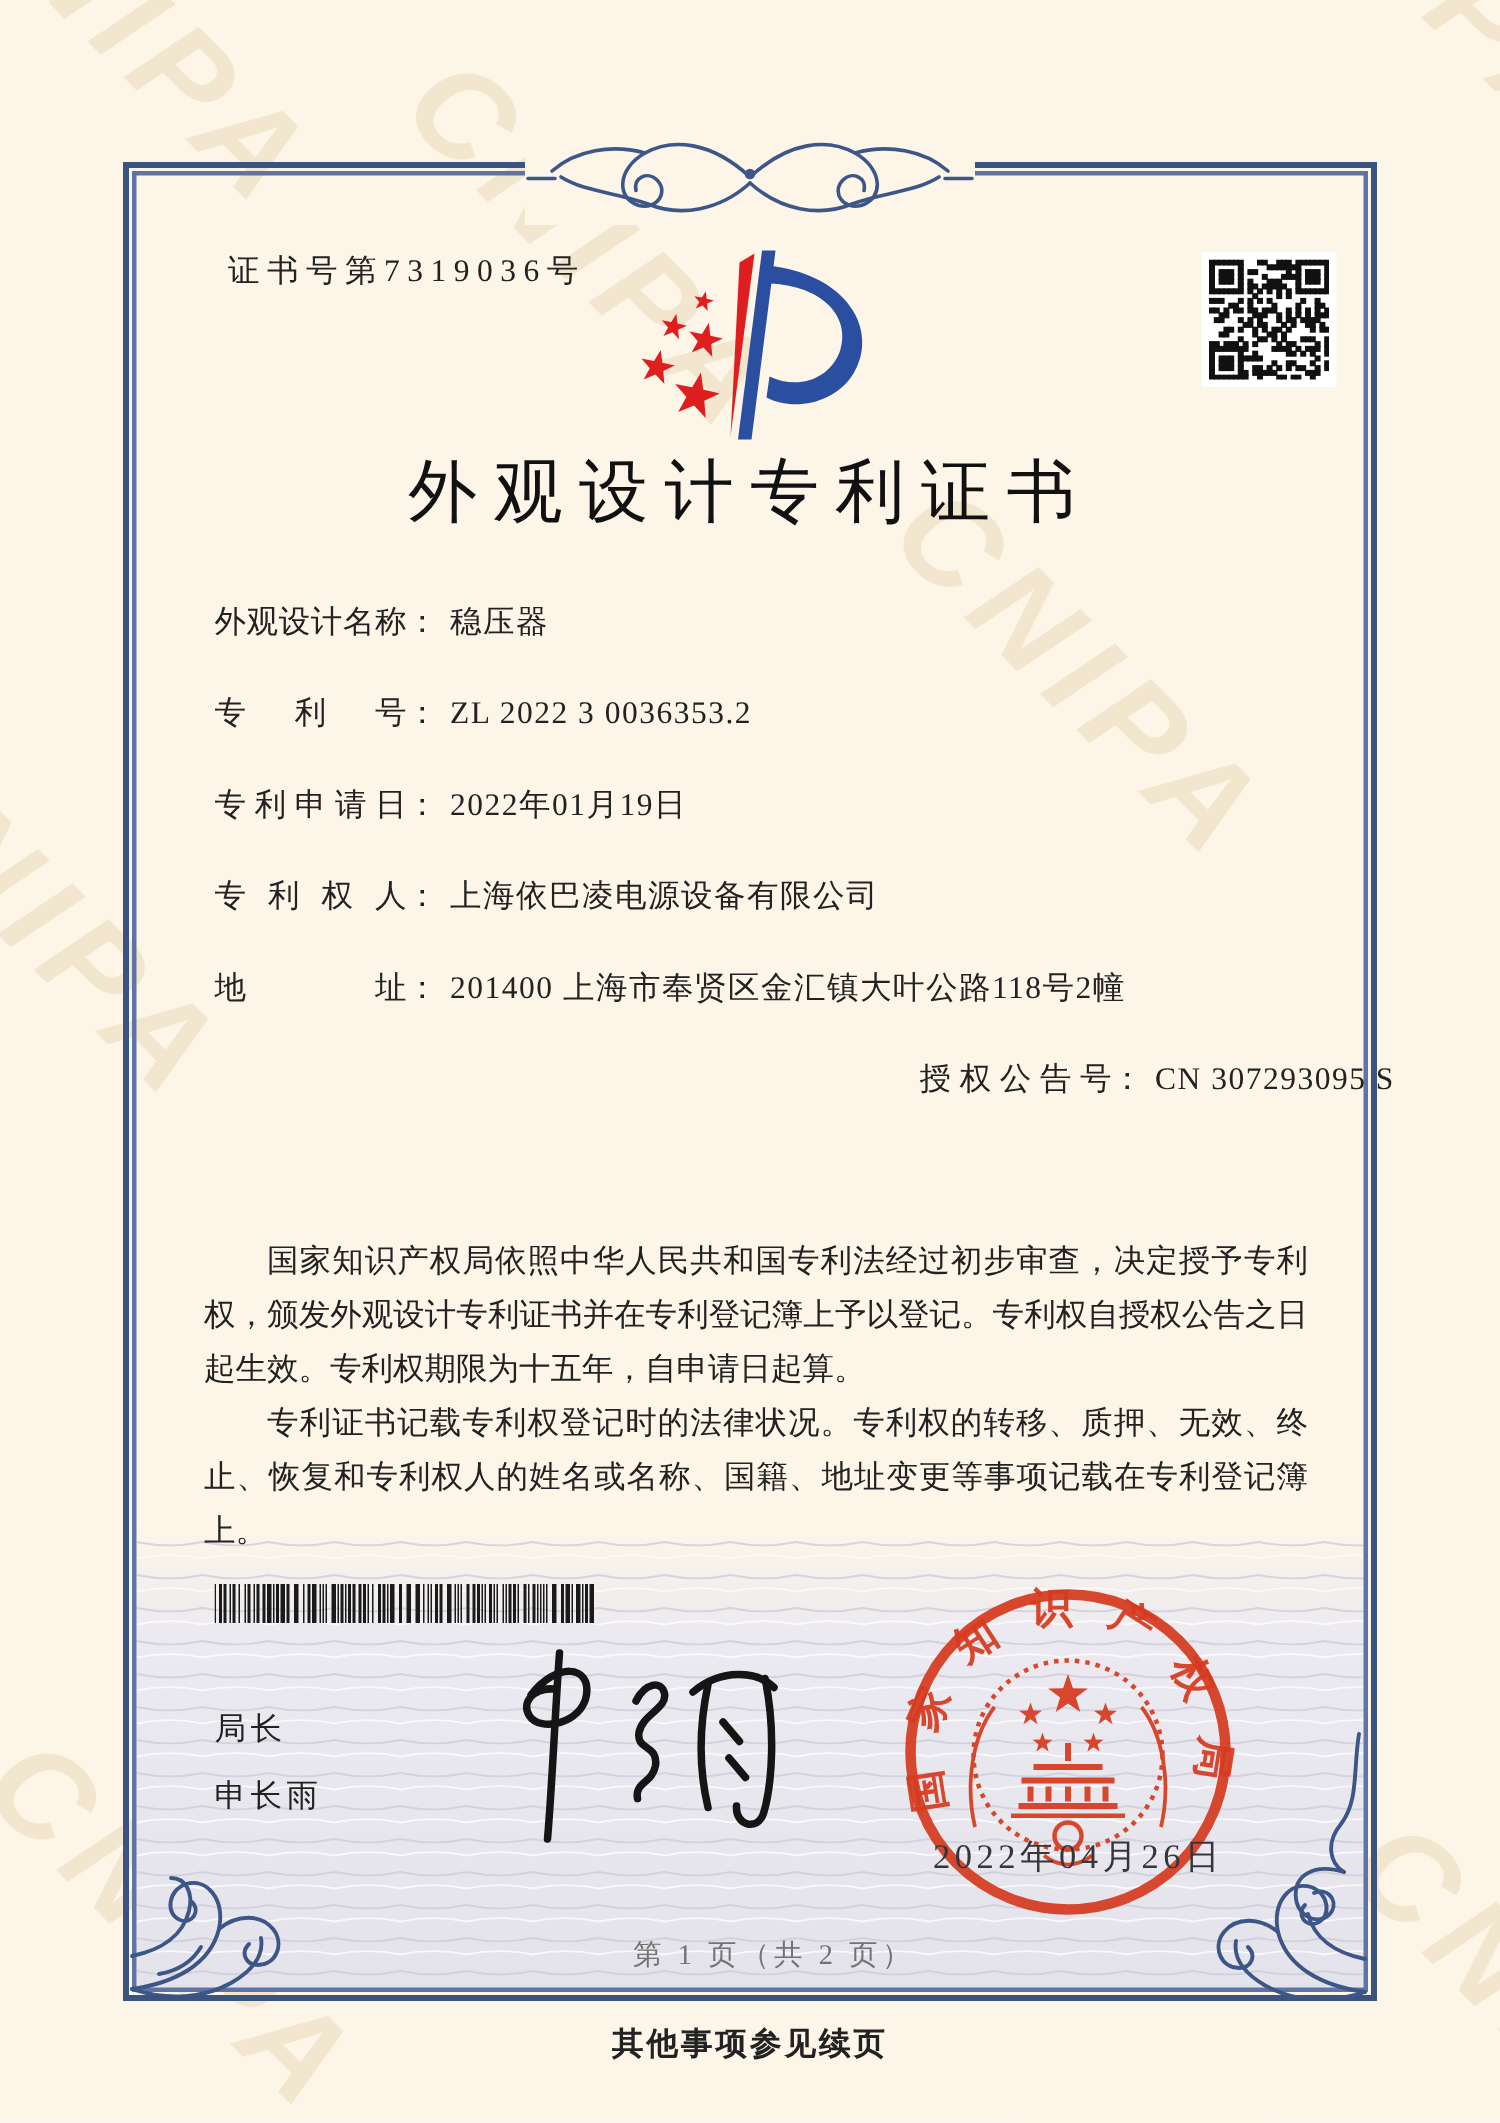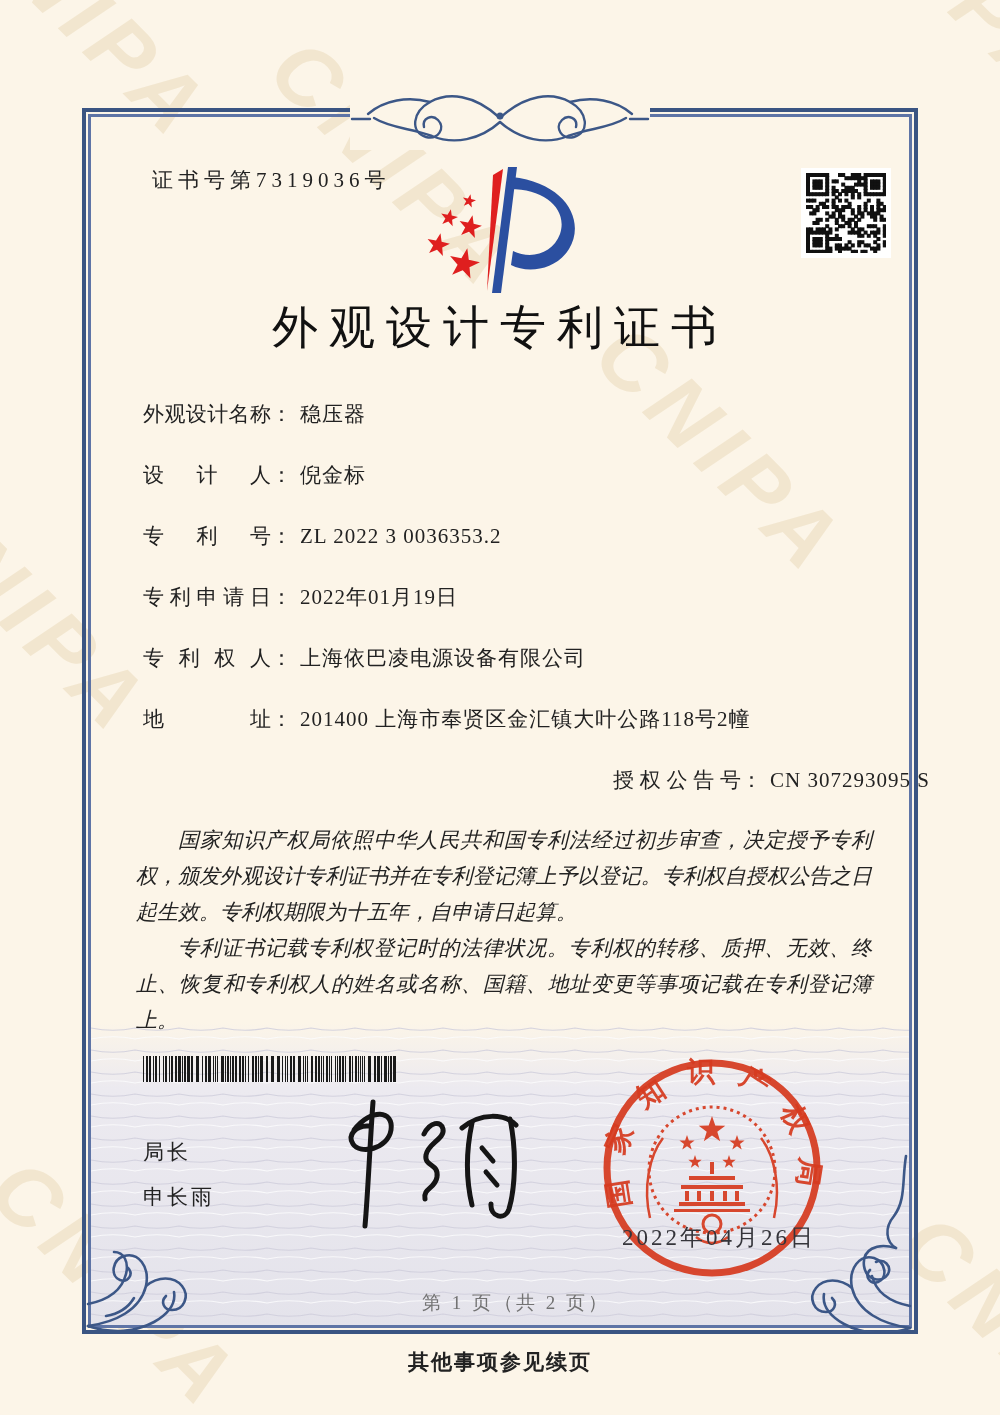--- a/index.html
+++ b/index.html
@@ -21,21 +21,21 @@
   .title{position:absolute;left:0;right:0;top:297px;text-align:center;font-size:46px;
          font-weight:normal;letter-spacing:11px;color:#111;z-index:3;}
   .fields{position:absolute;left:143px;top:400px;width:740px;font-size:21px;z-index:3;}
   .row{position:relative;height:28px;margin-bottom:33px;white-space:nowrap;}
   .lbl{display:inline-block;width:128px;text-align:justify;text-align-last:justify;vertical-align:top;}
   .colon{margin-right:8px;}
   .val{letter-spacing:1px;}
   .grant-right{position:absolute;left:470px;top:0;}
   .paras{position:absolute;left:136px;top:822px;width:736px;font-size:21px;line-height:36px;
          text-align:justify;z-index:3;}
-  .paras p{margin:0;text-indent:2em;font-style:italic;}
+  .paras p{margin:0;text-indent:2em;}
   .barcode{position:absolute;left:143px;top:1056px;z-index:3;}
   .signer{position:absolute;left:143px;top:1138px;z-index:3;
           font-family:Liberation Sans, sans-serif;font-size:21px;}
   .signer div{margin-bottom:17px;letter-spacing:3px;}
   .signature{position:absolute;left:296px;top:1092px;z-index:3;}
   .seal{position:absolute;left:600px;top:1056px;width:224px;height:224px;z-index:4;}
   .seal-date{position:absolute;left:622px;top:1222px;font-size:23px;letter-spacing:3px;
              color:#35353b;z-index:5;}
   .pagenum{position:absolute;left:0;right:0;top:1290px;text-align:center;font-size:19px;
            letter-spacing:3px;color:#737373;z-index:3;padding-left:32px;}
@@ -443,23 +443,20 @@
       </svg>
   </div>
 
   <div class="title">外观设计专利证书</div>
 
   <div class="fields">
     <div class="row">
       <span class="lbl">外观设计名称</span><span class="colon">：</span><span class="val">稳压器</span>
     </div>
     <div class="row">
-      <span class="lbl">设计人</span><span class="colon">：</span><span class="val">倪金标</span>
-    </div>
-    <div class="row">
       <span class="lbl">专利号</span><span class="colon">：</span><span class="val">ZL 2022 3 0036353.2</span>
     </div>
     <div class="row">
       <span class="lbl">专利申请日</span><span class="colon">：</span><span class="val">2022年01月19日</span>
     </div>
     <div class="row">
       <span class="lbl">专利权人</span><span class="colon">：</span><span class="val">上海依巴凌电源设备有限公司</span>
     </div>
     <div class="row">
       <span class="lbl">地址</span><span class="colon">：</span><span class="val">201400 上海市奉贤区金汇镇大叶公路118号2幢</span>

